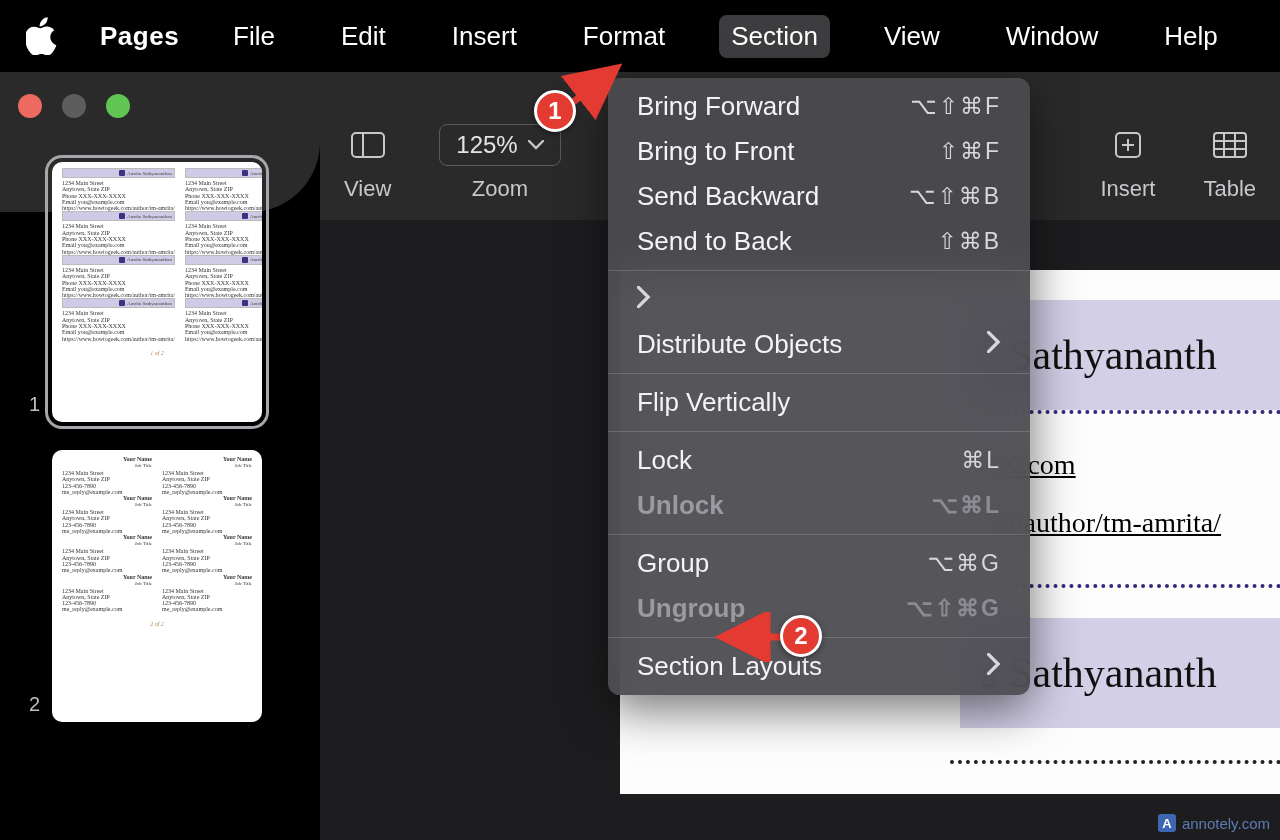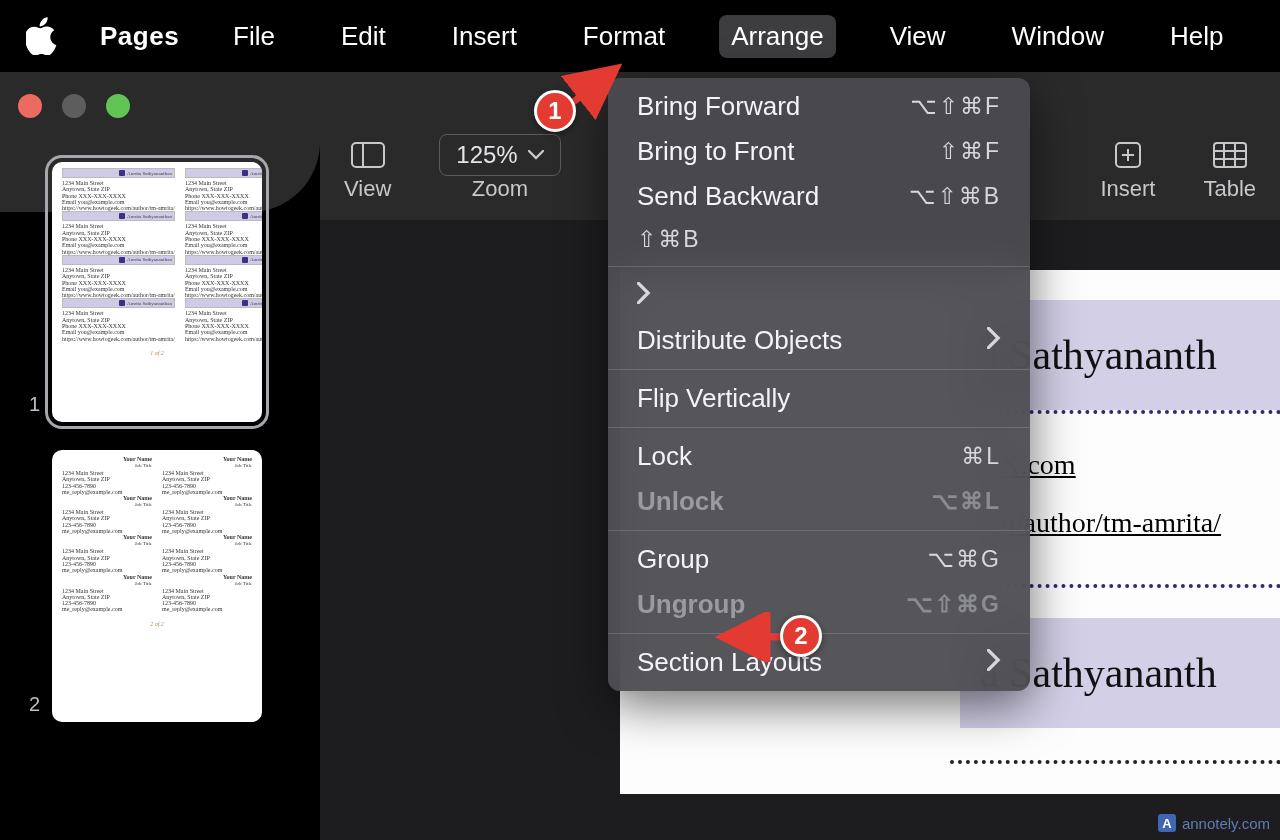--- a/index.html
+++ b/index.html
@@ -33,21 +33,21 @@
   .minicard { flex: 1; display: flex; flex-direction: column; font-size: 6px; color: #333; }
   .minicard .hdr { background: #cfcbe6; height: 10px; border: 0.5px solid #bbb; display: flex; align-items: center; justify-content: flex-end; padding-right: 2px; gap: 2px; }
   .minicard .hdr .pen { width: 6px; height: 6px; background: #3b3282; border-radius: 1px; }
   .minicard .hdr span { font-size: 5px; color: #444; }
   .minicard .body { padding: 2px 0 0 0; line-height: 1.05; }
   .minicard .body div { white-space: nowrap; overflow: hidden; }
   .folio { text-align: center; font-size: 6px; color: #b08a5a; font-style: italic; margin-top: 2px; }
 
   
   .toolbar { position: absolute; left: 320px; right: 0; top: 72px; height: 148px; background: #2a2a2a; display: flex; align-items: flex-end; padding: 0 24px 18px 24px; gap: 48px; color: #c7c7cc; font-size: 22px; }
-  .toolgrp { display: flex; flex-direction: column; align-items: center; }
+  .toolgrp { display: flex; flex-direction: column; align-items: center; gap: 10px; }
   .toolbtn { display: flex; align-items: center; justify-content: center; height: 42px; min-width: 42px; border-radius: 8px; }
   .toolbtn.outlined { border: 1.5px solid #5a5a5e; padding: 0 16px; gap: 10px; color: #e4e4e8; font-size: 24px; }
   .toolbtn svg { stroke: #c7c7cc; fill: none; }
   .toolbar .spacer { flex: 1; }
 
   
   .canvas { position: absolute; left: 320px; right: 0; top: 220px; bottom: 0; background: #1d1d1f; overflow: hidden; }
   .paper { position: absolute; left: 300px; top: 50px; width: 900px; background: #fdfdfd; color: #111; font-family: "Times New Roman", Georgia, serif; padding: 30px 0; }
   .biz-hdr { background: #d3cfe7; margin: 0 0 0 340px; height: 110px; display: flex; align-items: center; justify-content: flex-start; padding-left: 20px; font-size: 42px; position: relative; }
   .biz-body { margin-left: 340px; padding: 30px 0 40px 20px; font-size: 28px; line-height: 1.5; }
@@ -80,21 +80,21 @@
   <span class="apple">
     <svg viewBox="0 0 170 200">
         <path d="M129 107c0-24 20-36 21-37-12-17-30-19-36-20-15-2-30 9-38 9s-20-9-33-8c-17 0-33 10-41 25-18 31-5 77 13 102 9 12 19 26 33 25 13 0 18-8 34-8s20 8 34 8 23-13 31-25c10-14 14-28 14-29-1 0-32-12-32-42zM104 34c7-9 12-21 11-33-10 0-23 7-31 16-7 8-13 20-11 32 11 1 23-6 31-15z"></path>
       </svg>
   </span>
   <span class="appname">Pages</span>
   <span class="menuitem">File</span>
   <span class="menuitem">Edit</span>
   <span class="menuitem">Insert</span>
   <span class="menuitem">Format</span>
-  <span class="menuitem active">Arrange</span>
+  <span class="menuitem active">Section</span>
   <span class="menuitem">View</span>
   <span class="menuitem">Window</span>
   <span class="menuitem">Help</span>
 </div>
 
 <div class="windowstrip">
   <div class="tlight red"></div>
   <div class="tlight yellow"></div>
   <div class="tlight green"></div>
 </div>
@@ -398,20 +398,21 @@
     </div>
     <div class="row">
       <span>Bring to Front</span>
       <span class="shortcut">⇧⌘F</span>
     </div>
     <div class="row">
       <span>Send Backward</span>
       <span class="shortcut">⌥⇧⌘B</span>
     </div>
     <div class="row">
+      <span>Send to Back</span>
       <span class="shortcut">⇧⌘B</span>
     </div>
     <div class="sep"></div>
     <div class="row">
       <span class="chevron"><svg viewBox="0 0 10 16">
           <path d="M1 1l7 7-7 7" stroke="#d7d7dc" stroke-width="2.4" fill="none" stroke-linecap="round"></path>
         </svg></span>
     </div>
     <div class="row">
       <span>Distribute Objects</span>

